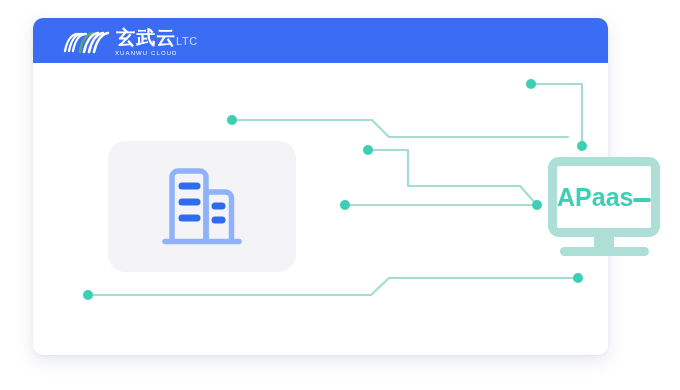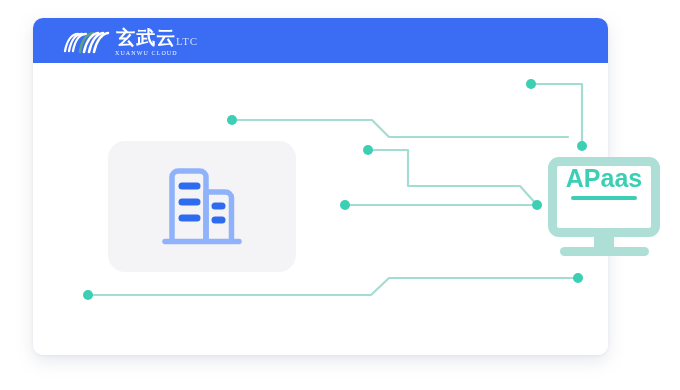--- a/index.html
+++ b/index.html
@@ -38,21 +38,20 @@
   
   .header {
     position: absolute;
     left: 0;
     top: 0;
     width: 575px;
     height: 45px;
     background: #3a6cf4;
     display: flex;
     align-items: center;
-    font-family: Liberation Serif, serif;
   }
 
   .brand {
     position: absolute;
     left: 30px;
     top: 6px;
     display: flex;
     align-items: flex-end;
     height: 32px;
   }
@@ -151,22 +150,23 @@
     position: absolute;
     left: 0;
     top: 0;
     width: 112px;
     height: 80px;
     box-sizing: border-box;
     border: 9px solid #addfd6;
     border-radius: 11px;
     background: #ffffff;
     display: flex;
-    flex-direction: column;
-    align-items: center;
+    flex-direction: row;
+    align-items: center;
+    justify-content: center;
   }
 
   .monitor-text {
     font-size: 25px;
     font-weight: bold;
     color: #3ccfb3;
     letter-spacing: 0px;
     line-height: 1;
   }
 

